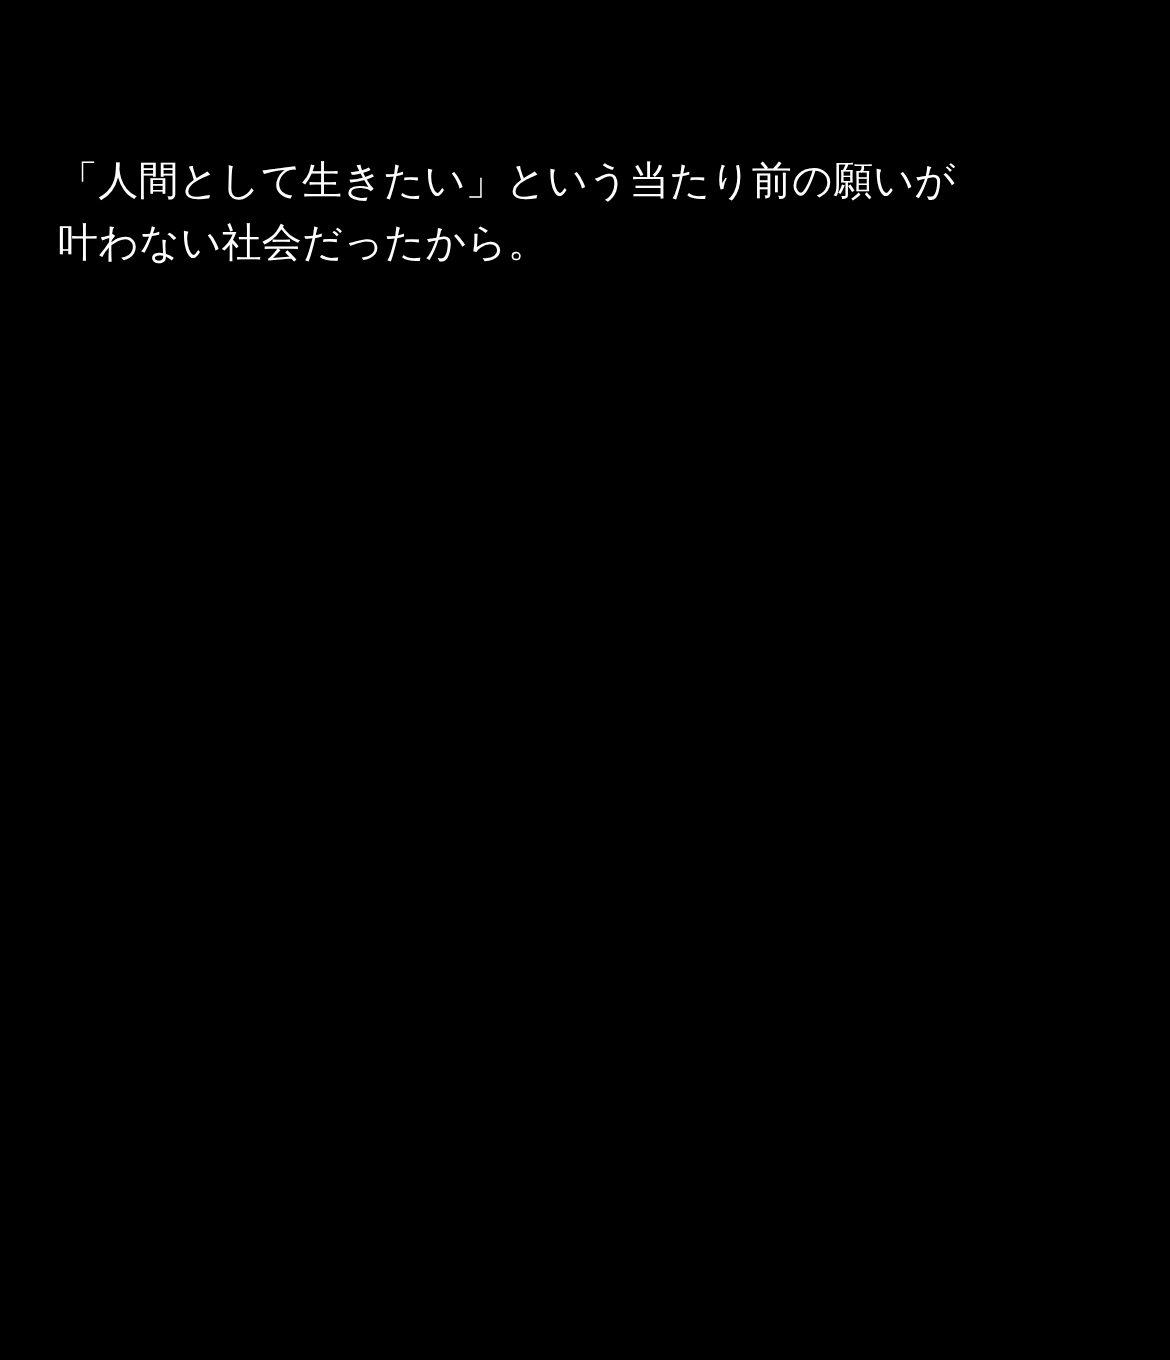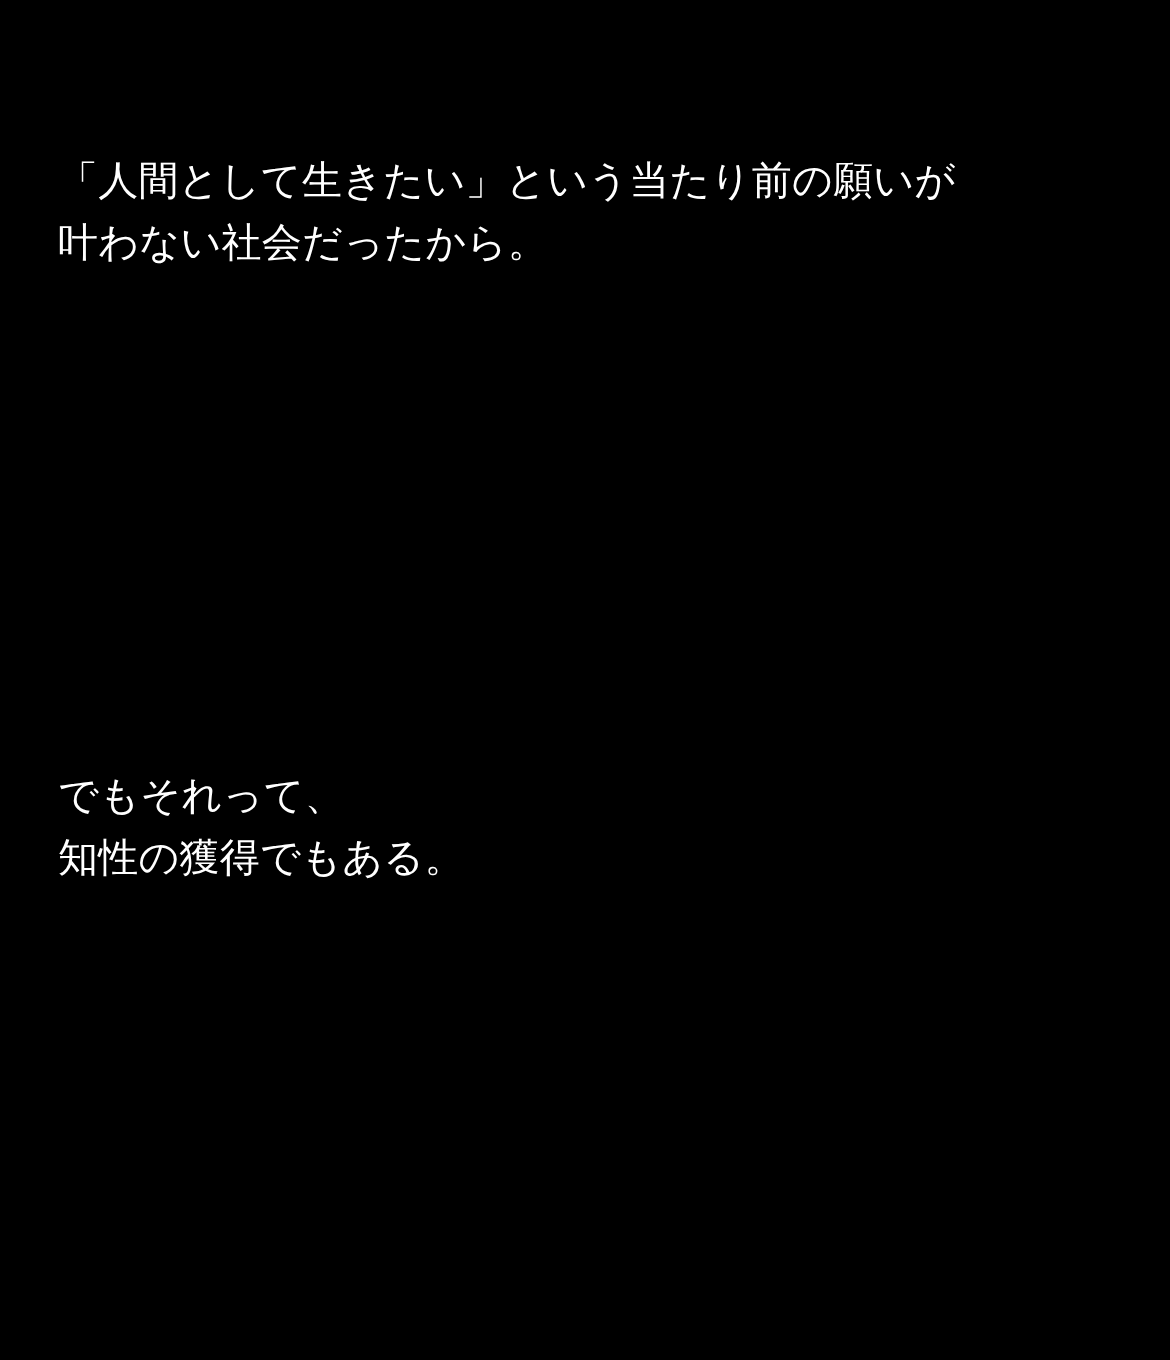--- a/index.html
+++ b/index.html
@@ -38,22 +38,20 @@
 </style>
 </head>
 <body>
 
 <div class="page">
   <div class="text-block">
     <div class="para">「人間として生きたい」という当たり前の願いが
 叶わない社会だったから。</div>
     <div class="spacer"></div>
     <div class="spacer"></div>
-    <div class="para">でもそれって、
-知性の獲得でもある。</div>
     
     
     
     
     
     
     
     
   </div>
 </div>

